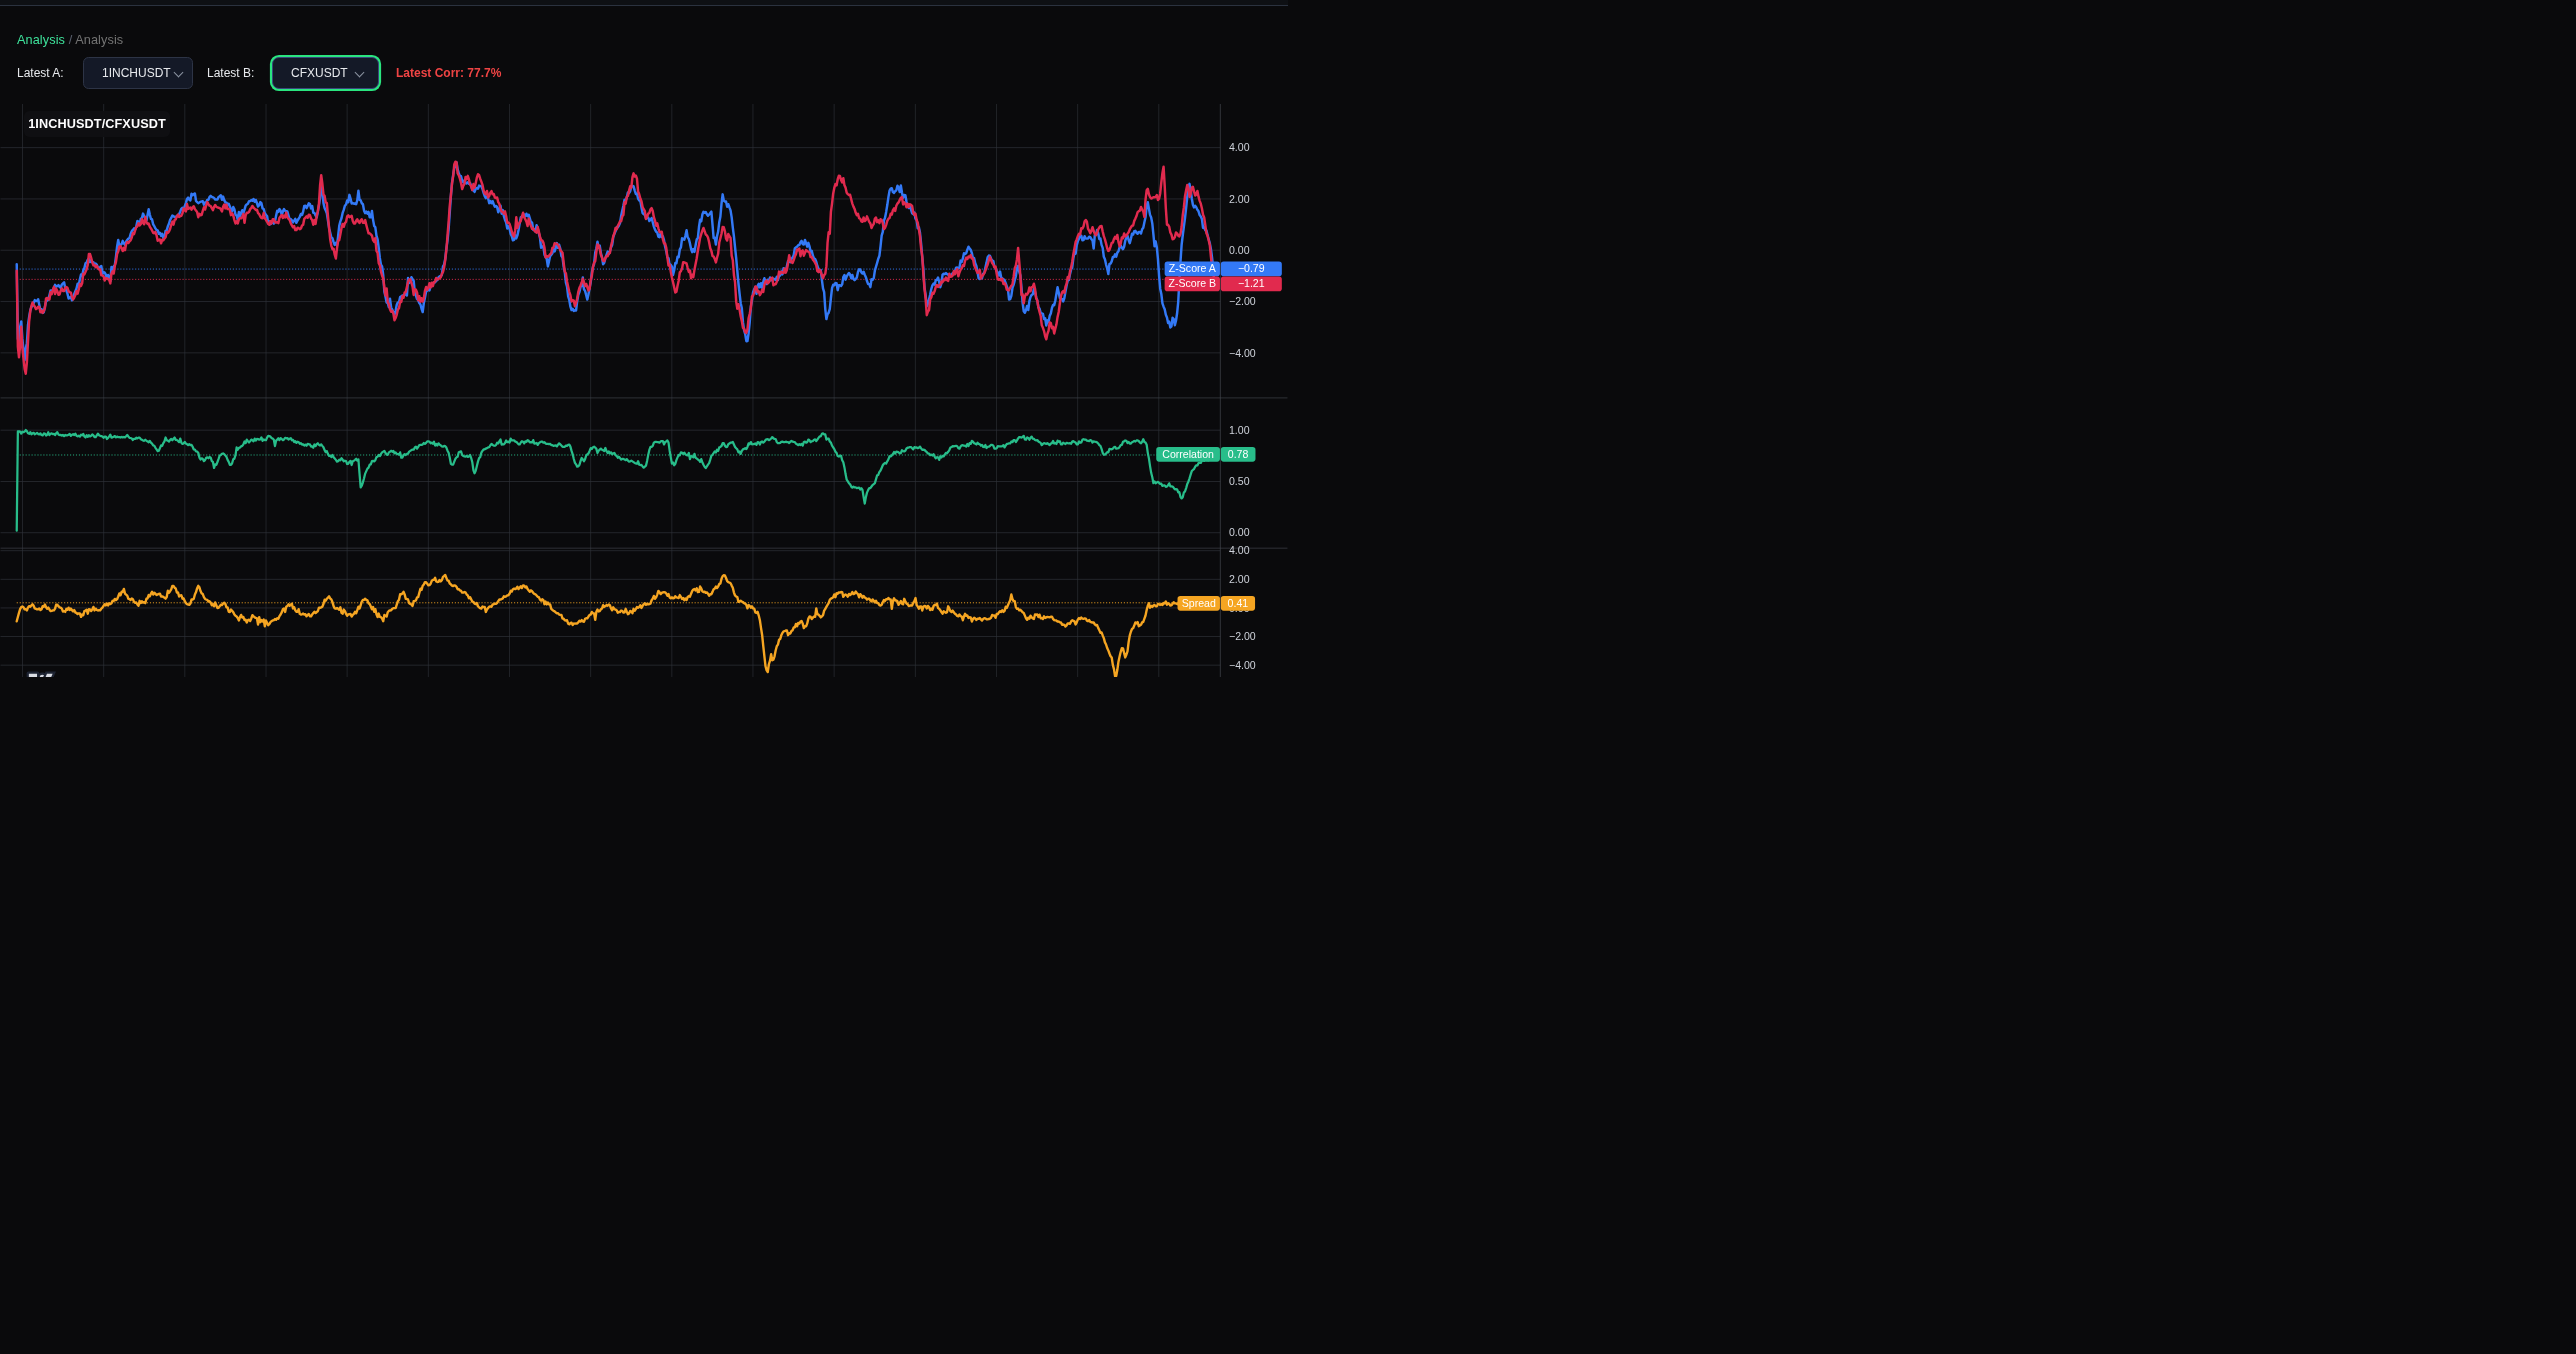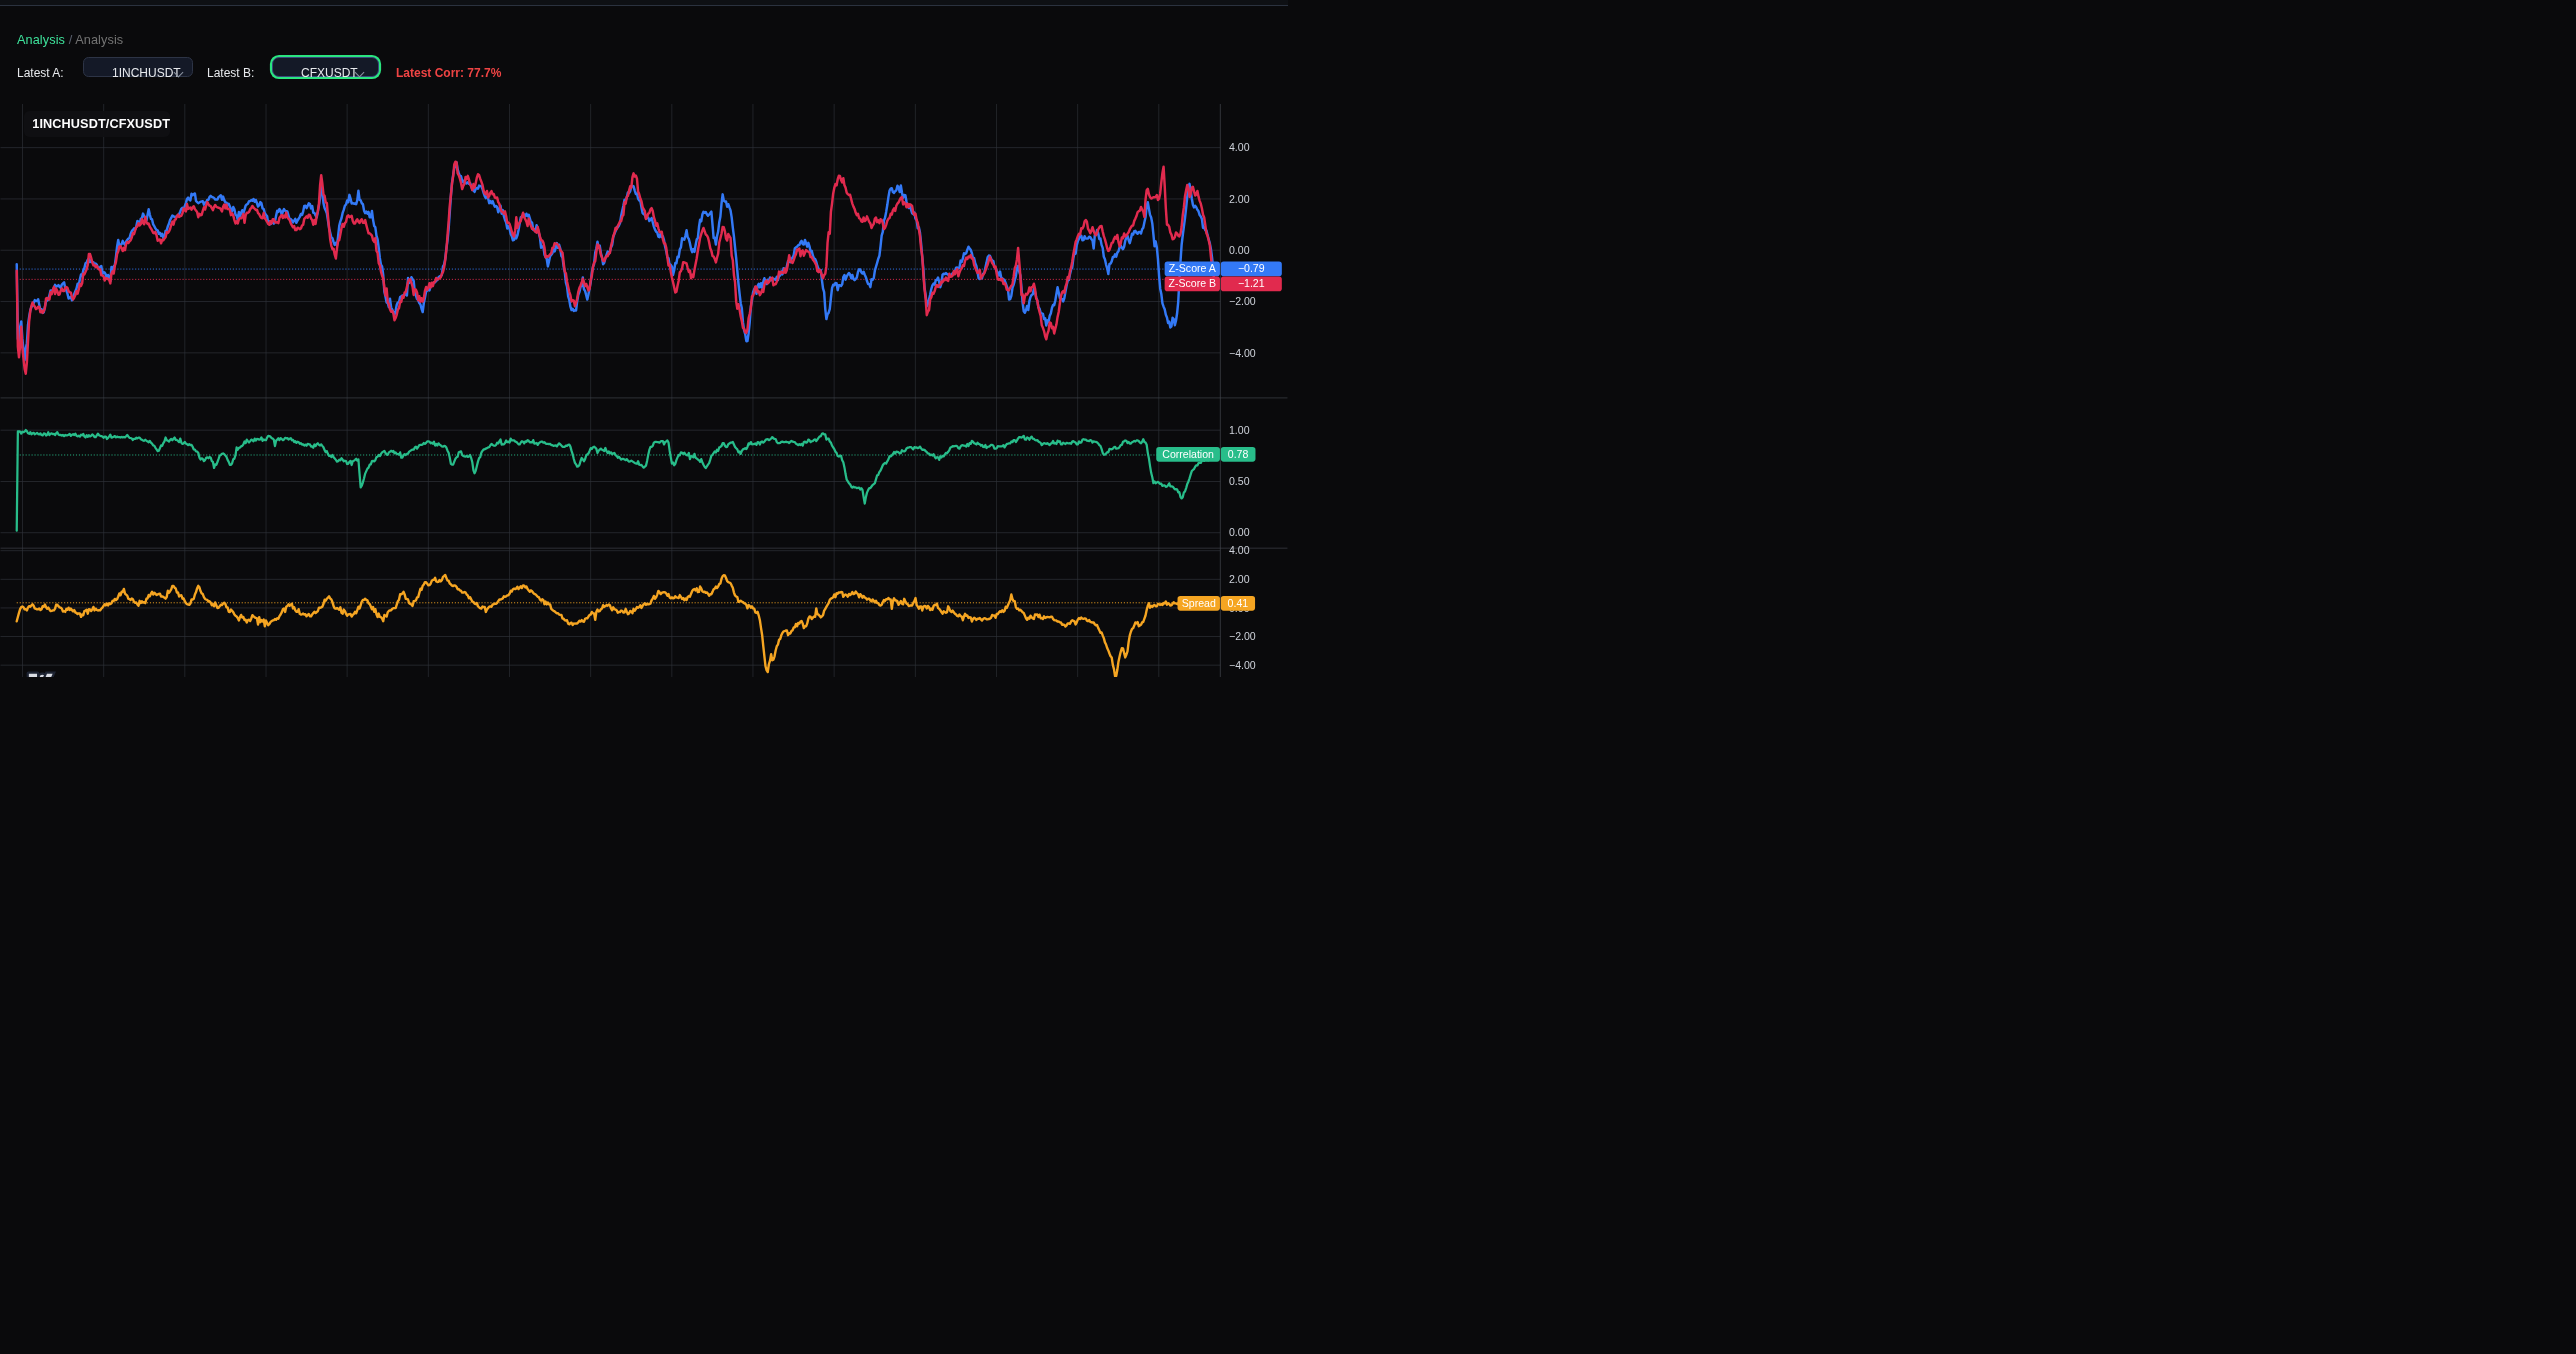--- a/index.html
+++ b/index.html
@@ -1,21 +1,21 @@
 <!DOCTYPE html>
 <html style="font-size:11.3px"><head><meta charset="utf-8"><style>
 *{margin:0;padding:0;box-sizing:border-box}
 html,body{width:1288px;height:677px;background:#0a0a0c;overflow:hidden;font-family:"Liberation Sans",sans-serif;position:relative}
 .topbar{position:absolute;top:0;left:0;width:1288px;height:6.3px;background:#0e1014;border-bottom:0.7px solid #2b323f}
 .crumb{position:absolute;top:33px;left:17px;font-size:12.7px;letter-spacing:0.1px}
 .crumb .g{color:#3ee29b}.crumb .s{color:#5b6270}.crumb .w{color:#737373}
 .lbl{position:absolute;font-size:12px;color:#e7e9ed}
-.sel{position:absolute;height:20px;background:#141927;border:0.7px solid #2d3446;border-radius:5.6px;color:#e7e9ed;font-size:12px;line-height:30px;padding-left:28px}
+.sel{position:absolute;height:32px;background:#141927;border:0.7px solid #2d3446;border-radius:5.6px;color:#e7e9ed;font-size:12px;line-height:30px;padding-left:18px}
 .chev{position:absolute;width:7px;height:7px;border-right:1.7px solid #8b93a1;border-bottom:1.7px solid #8b93a1;transform:rotate(45deg)}
-.legend{position:absolute;left:24px;top:111px;width:146px;height:26px;background:rgba(16,16,19,.96);border-radius:5.6px;color:#fdfdfe;font-size:12.7px;font-weight:bold;text-align:right;line-height:26px;letter-spacing:0.1px}
+.legend{position:absolute;left:24px;top:111px;width:146px;height:26px;background:rgba(16,16,19,.96);border-radius:5.6px;color:#fdfdfe;font-size:12.7px;font-weight:bold;text-align:center;line-height:26px;letter-spacing:0.1px}
 </style></head><body>
 <div class="topbar"></div>
 <div class="crumb"><span class="g">Analysis</span><span class="s"> / </span><span class="w">Analysis</span></div>
 <div class="lbl" style="left:17px;top:66px">Latest A:</div>
 <div class="sel" style="left:83px;top:57px;width:110px">1INCHUSDT<span class="chev" style="left:91px;top:10.6px"></span></div>
 <div class="lbl" style="left:207px;top:66px">Latest B:</div>
 <div class="sel" style="left:272px;top:57px;width:107px;border:0.7px solid #3a477c;box-shadow:0 0 0 2.1px #2ae57f;border-radius:7px">CFXUSDT<span class="chev" style="left:83px;top:10.6px"></span></div>
 <div class="lbl" style="left:396px;top:66px;font-weight:bold;color:#ef4444">Latest Corr: 77.7%</div>
 <svg width="1288" height="573" viewBox="0 0 1826 813" style="position:absolute;left:0;top:104px;display:block">
 <defs>

